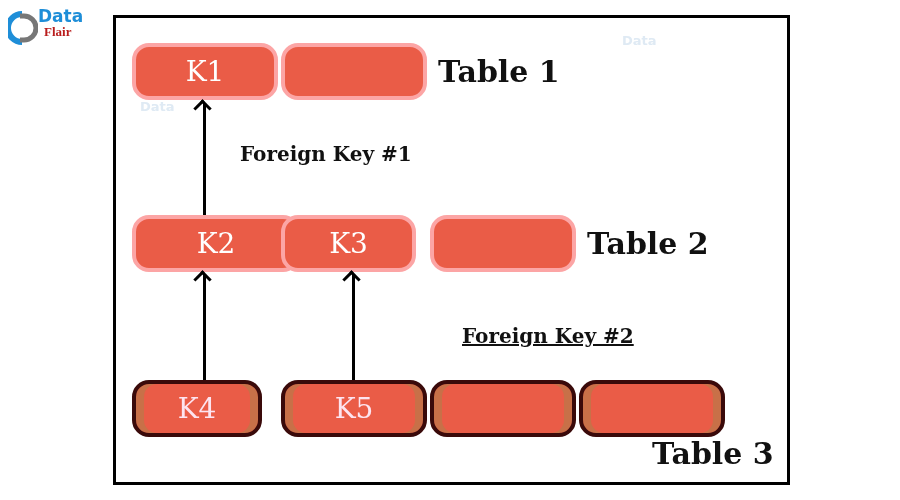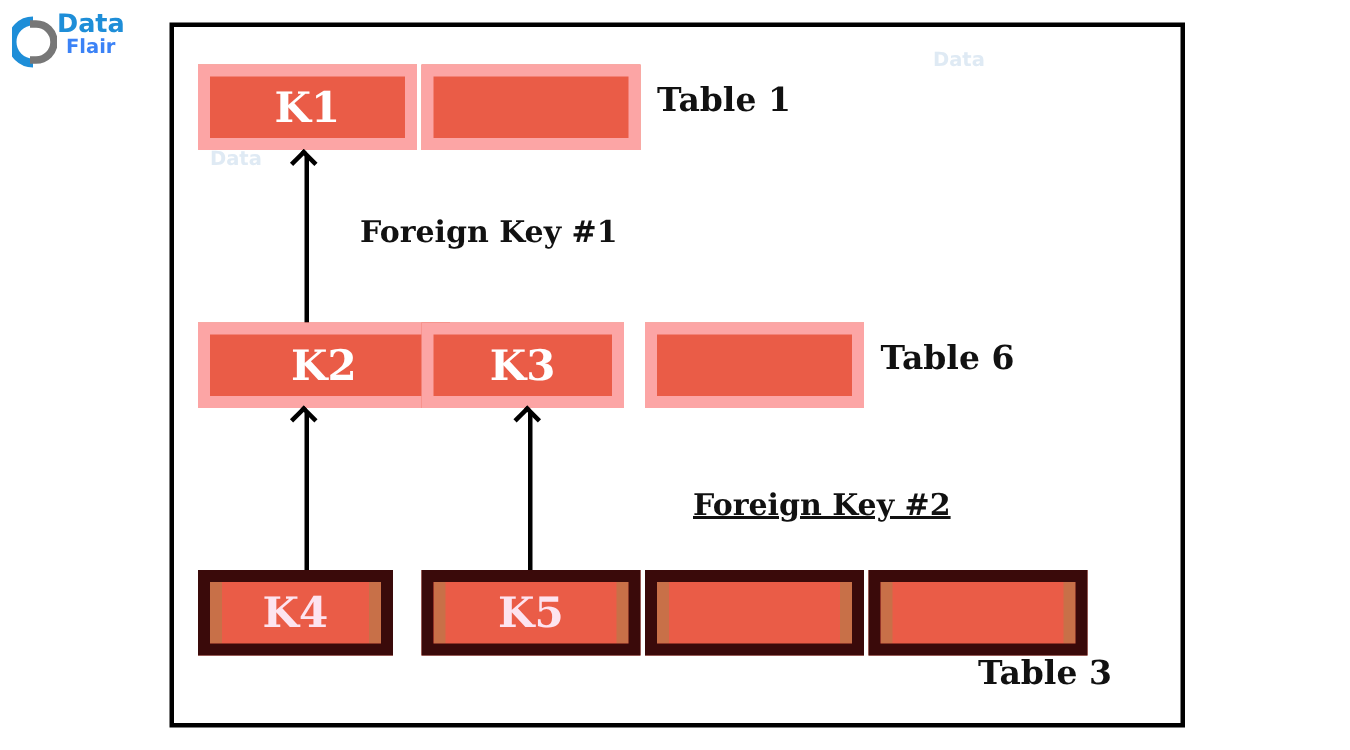--- a/index.html
+++ b/index.html
@@ -1,27 +1,27 @@
 <!DOCTYPE html>
 <html><head>
   <meta charset="utf-8">
   <style>
     html, body { margin:0; padding:0; background:#ffffff; }
     body { width:900px; height:500px; position:relative; overflow:hidden; font-family:"DejaVu Serif", serif; }
     .logo { position:absolute; left:8px; top:6px; width:90px; height:40px; }
     .logo-text { position:absolute; left:30px; top:2px; font-family:"DejaVu Sans", sans-serif; font-weight:bold; line-height:1; }
     .logo-data { font-size:17px; color:#1e8ed8; }
-    .logo-flair { font-size:13px; color:#3b82f6; margin-left:6px; display:block; }
+    .logo-flair { font-size:13px; color:#b91c1c; margin-left:6px; display:block;font-family:Liberation Serif, serif; }
     .frame { position:absolute; left:113px; top:15px; width:677px; height:470px; border:3px solid #000; box-sizing:border-box; }
-    .cell { position:absolute; height:57px; background:#ea5c47; border:8px solid #fca5a5; border-radius:0; box-sizing:border-box;
-            color:#fff; font-weight:bold; font-size:28px; display:flex; align-items:center; justify-content:center; }
+    .cell { position:absolute; height:57px; background:#ea5c47; border:4px solid #fca5a5; border-radius:17px; box-sizing:border-box;
+            color:#fff; font-weight:normal; font-size:28px; display:flex; align-items:center; justify-content:center; }
     .row3 .cell { border-color:#3a0a0a; box-shadow: inset 8px 0 0 #c87048, inset -8px 0 0 #c87048; }
     .row3 .cell span { color:#fde4f0; }
     .label { position:absolute; font-weight:bold; color:#111; white-space:nowrap; }
-    .tlabel { font-size:22px;text-align:center; }
+    .tlabel { font-size:30px;text-align:center; }
     .fklabel { font-size:20px; }
     .arrow { position:absolute; width:3px; background:#000; }
     .arrow::before { content:""; position:absolute; top:-2px; left:-7px; width:10px; height:10px;
                      border-left:3px solid #000; border-top:3px solid #000; transform:rotate(45deg); transform-origin:center; }
     .wm { position:absolute; font-family:"DejaVu Sans", sans-serif; font-weight:bold; font-size:13px; color:#dfeaf4; line-height:1; }
   </style>
 </head>
 <body>
 
 <div class="logo">
@@ -56,21 +56,21 @@
 <div>
   <div class="cell" style="left:132px;top:215px;width:168px;justify-content:center;">
       <span>K2</span>
     </div>
   <div class="cell" style="left:281px;top:215px;width:135px;">
       <span>K3</span>
     </div>
   <div class="cell" style="left:430px;top:215px;width:146px;">
       <span></span>
     </div>
-  <div class="label tlabel" style="left:587px;top:226px;">Table 6</div>
+  <div class="label tlabel" style="left:587px;top:226px;">Table 2</div>
 </div>
 
 <div class="arrow" style="left:203px;top:275px;height:106px;"></div>
 <div class="arrow" style="left:352px;top:275px;height:106px;"></div>
 <div class="label fklabel" style="left:462px;top:324px;text-decoration:underline;">Foreign Key #2</div>
 
 <div class="row3">
   <div class="cell" style="left:132px;top:380px;width:130px;">
       <span>K4</span>
     </div>

